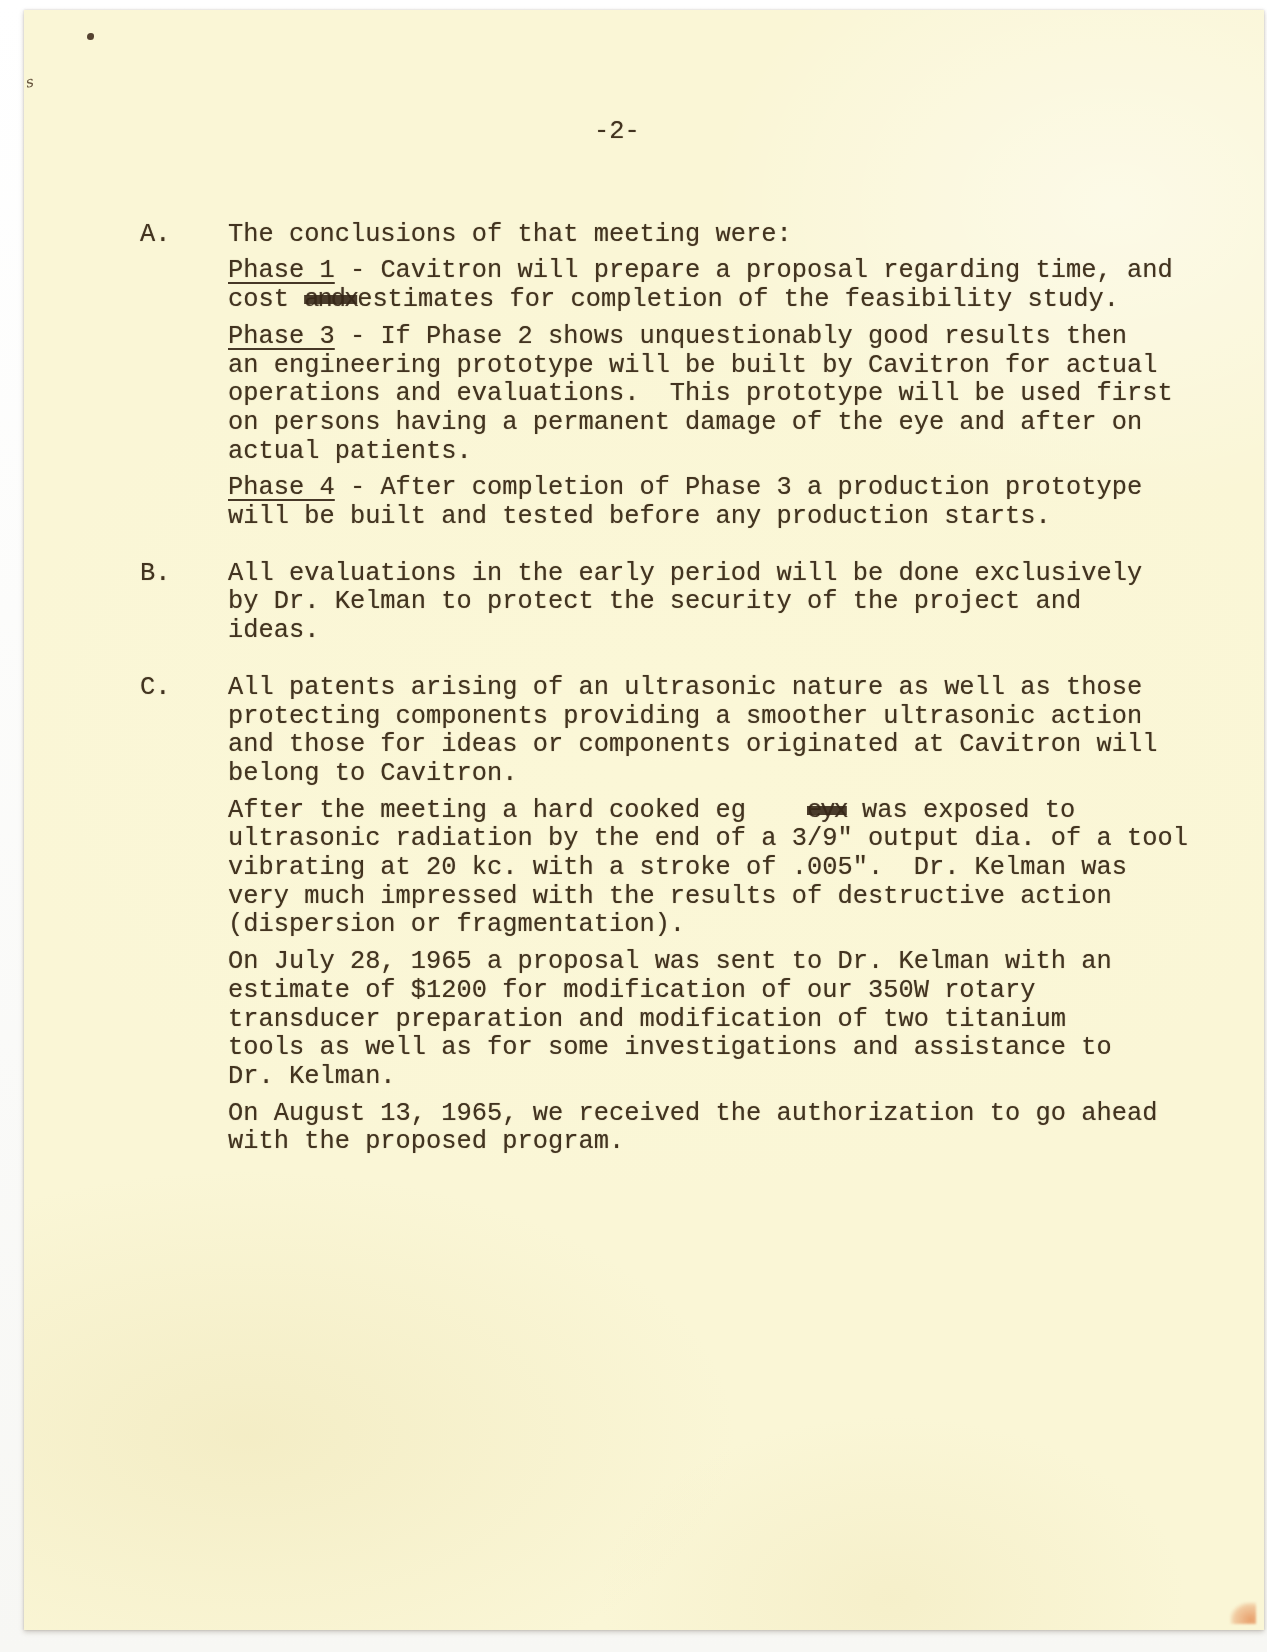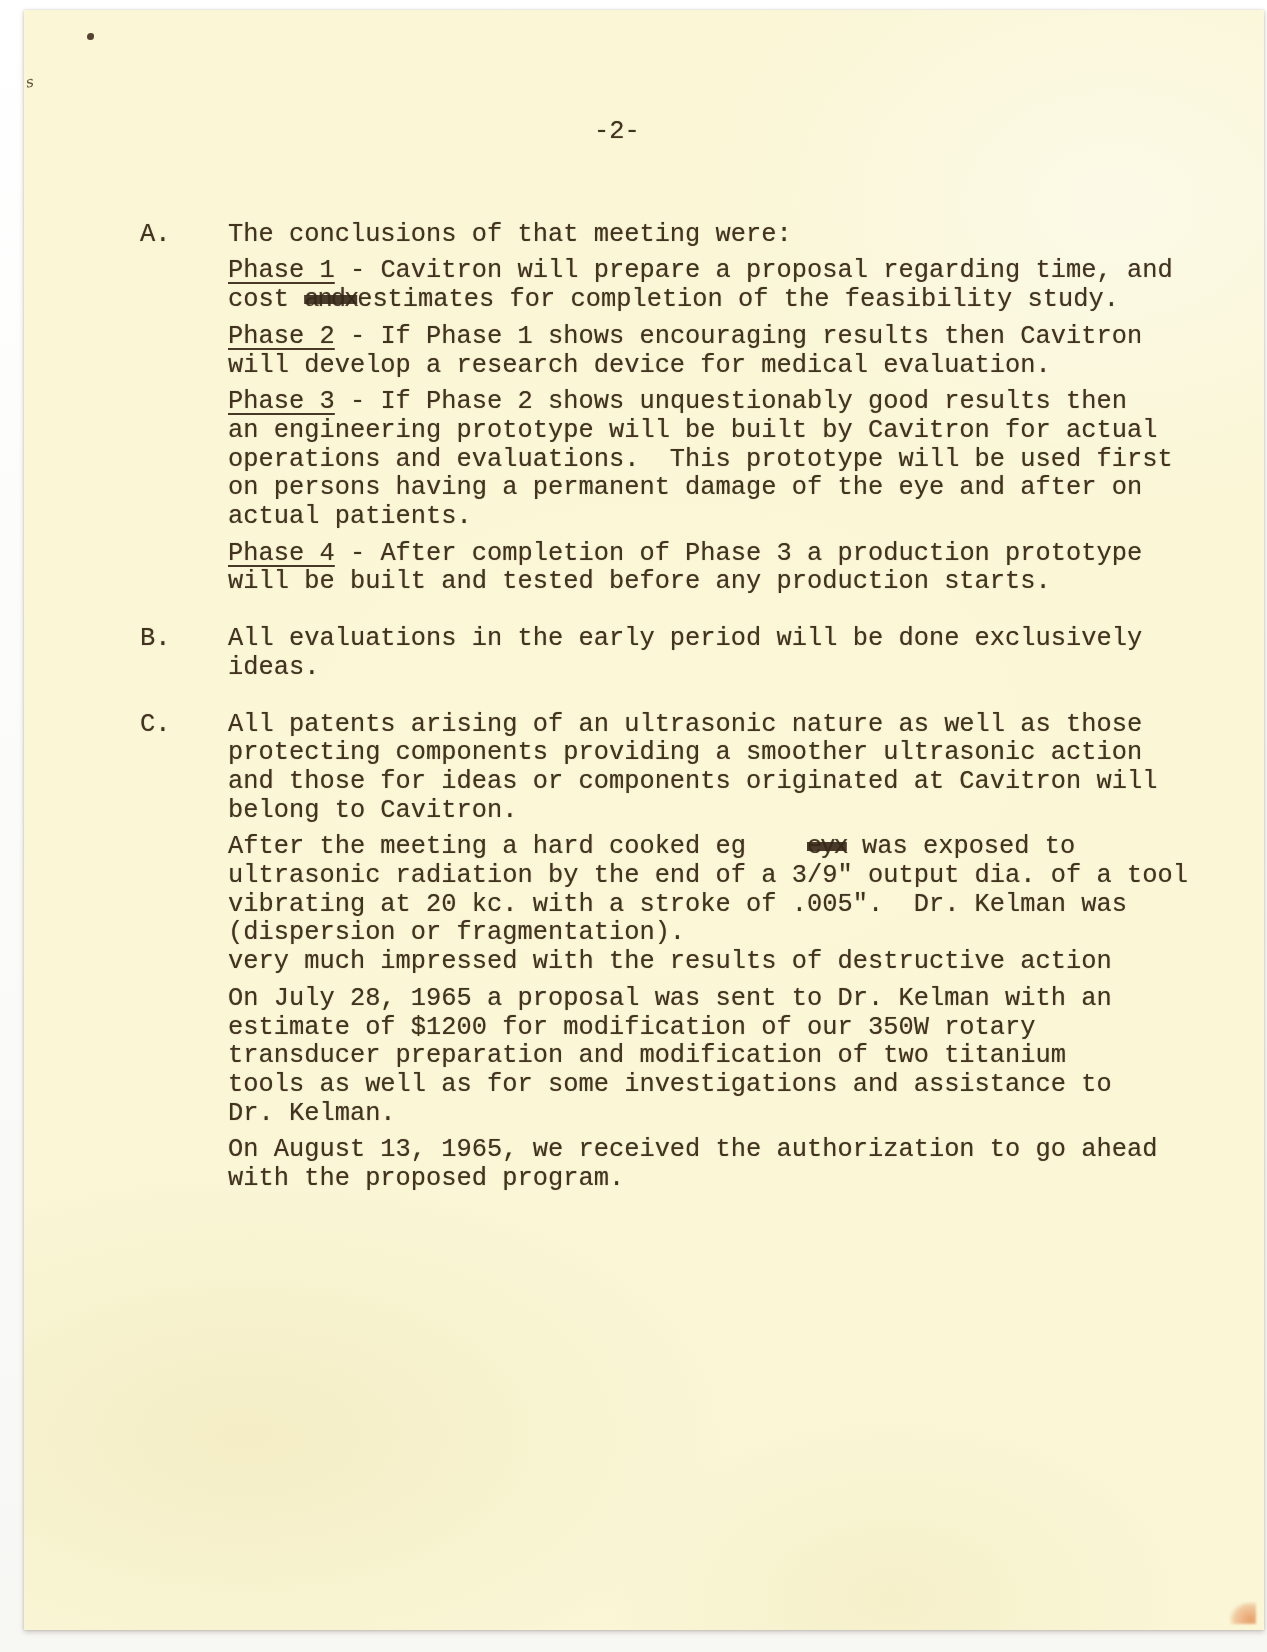--- a/index.html
+++ b/index.html
@@ -98,60 +98,57 @@
           <div class="label">A.</div>
           <div class="content">
             <div class="para">
               <div class="line">The conclusions of that meeting were:</div>
             </div>
             <div class="para">
               <div class="line"><span class="u">Phase 1</span> - Cavitron will prepare a proposal regarding time, and</div>
               <div class="line">cost <span class="struck">andx</span>estimates for completion of the feasibility study.</div>
             </div>
             <div class="para">
-              <div class="line"><span class="u">Phase 2</span> - If Phase 1 shows encouraging results then Cavitron</div>
-              <div class="line">will develop a research device for medical evaluation.</div>
-            </div>
-            <div class="para">
               <div class="line"><span class="u">Phase 3</span> - If Phase 2 shows unquestionably good results then</div>
               <div class="line">an engineering prototype will be built by Cavitron for actual</div>
               <div class="line">operations and evaluations.  This prototype will be used first</div>
               <div class="line">on persons having a permanent damage of the eye and after on</div>
               <div class="line">actual patients.</div>
             </div>
             <div class="para">
               <div class="line"><span class="u">Phase 4</span> - After completion of Phase 3 a production prototype</div>
               <div class="line">will be built and tested before any production starts.</div>
             </div>
           </div>
         </section>
         <section class="row">
           <div class="label">B.</div>
           <div class="content">
             <div class="para">
               <div class="line">All evaluations in the early period will be done exclusively</div>
+              <div class="line">by Dr. Kelman to protect the security of the project and</div>
               <div class="line">ideas.</div>
             </div>
           </div>
         </section>
         <section class="row">
           <div class="label">C.</div>
           <div class="content">
             <div class="para">
               <div class="line">All patents arising of an ultrasonic nature as well as those</div>
               <div class="line">protecting components providing a smoother ultrasonic action</div>
               <div class="line">and those for ideas or components originated at Cavitron will</div>
               <div class="line">belong to Cavitron.</div>
             </div>
             <div class="para">
               <div class="line">After the meeting a hard cooked eg    <span class="struck">eyx</span> was exposed to</div>
               <div class="line">ultrasonic radiation by the end of a 3/9" output dia. of a tool</div>
               <div class="line">vibrating at 20 kc. with a stroke of .005".  Dr. Kelman was</div>
+              <div class="line">very much impressed with the results of destructive action</div>
               <div class="line">(dispersion or fragmentation).</div>
-              <div class="line">very much impressed with the results of destructive action</div>
             </div>
             <div class="para">
               <div class="line">On July 28, 1965 a proposal was sent to Dr. Kelman with an</div>
               <div class="line">estimate of $1200 for modification of our 350W rotary</div>
               <div class="line">transducer preparation and modification of two titanium</div>
               <div class="line">tools as well as for some investigations and assistance to</div>
               <div class="line">Dr. Kelman.</div>
             </div>
             <div class="para">
               <div class="line">On August 13, 1965, we received the authorization to go ahead</div>

